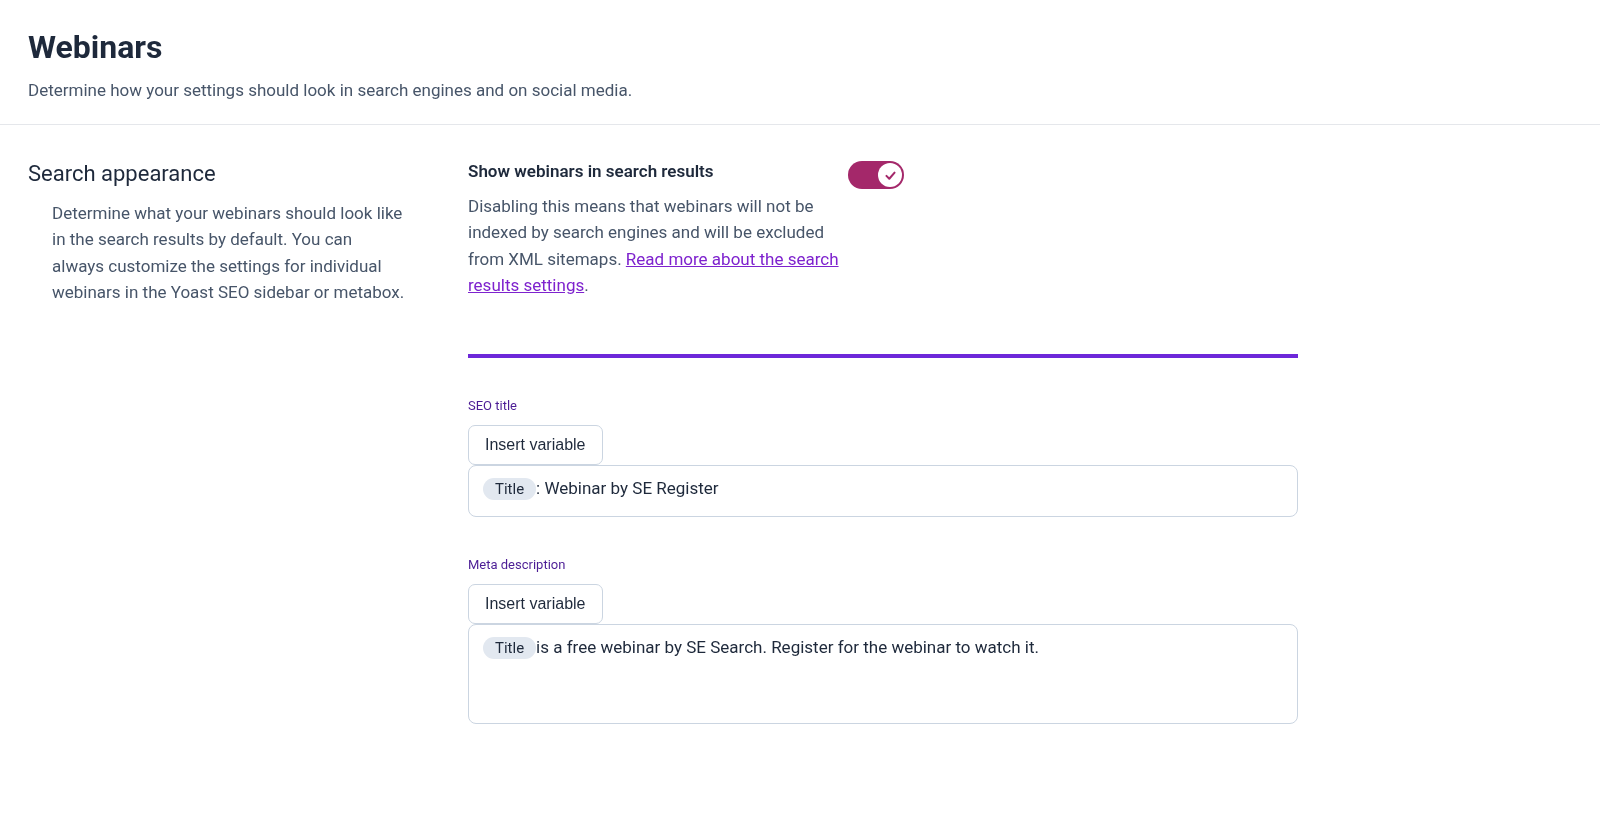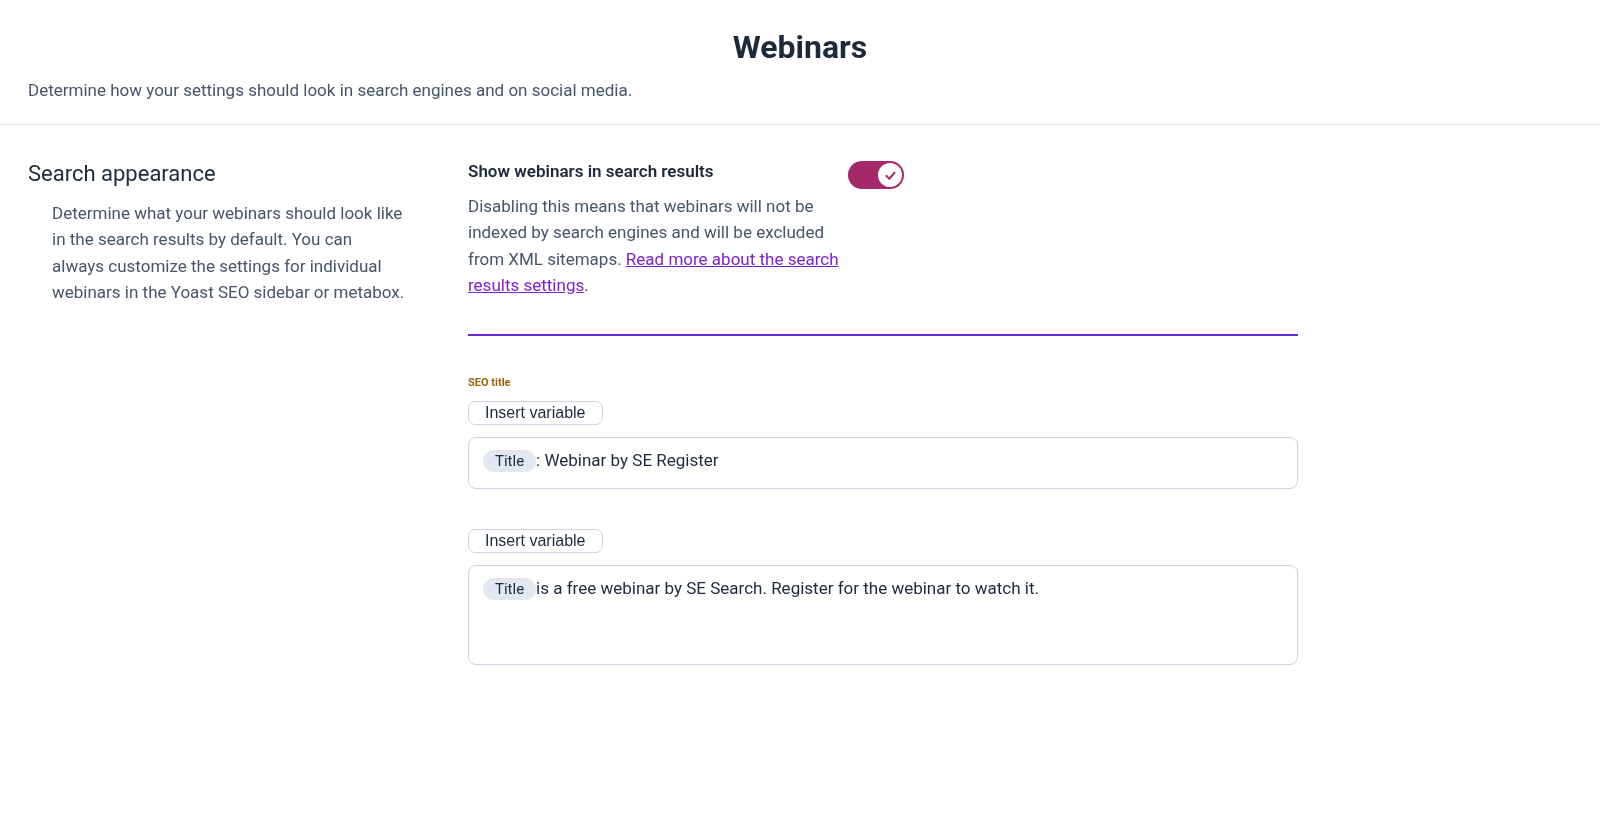--- a/index.html
+++ b/index.html
@@ -16,21 +16,20 @@
     }
     .page-header {
       padding: 28px 28px 24px 28px;
       border-bottom: 1px solid #e5e7eb;
     }
     .page-title {
       font-size: 32px;
       font-weight: 700;
       color: #1e293b;
       margin-bottom: 14px;
-      text-align: center;
     }
     .page-subtitle {
       font-size: 17px;
       color: #475569;
     }
     .content {
       display: flex;
       padding: 36px 28px 0 28px;
       gap: 60px;
     }
@@ -50,22 +49,22 @@
       color: #475569;
       margin-left: 24px;
     }
     .main {
       flex: 1;
       max-width: 830px;
     }
     .toggle-row {
       display: flex;
       align-items: flex-start;
-      padding-bottom: 36px;
-      border-bottom: 2px solid #6d28d9;
+      padding-bottom: 56px;
+      border-bottom: 4px solid #6d28d9;
     }
     .toggle-text {
       flex: 1;
       max-width: 380px;
     }
     .toggle-label {
       font-size: 17px;
       font-weight: 600;
       color: #1e293b;
       margin-bottom: 12px;
@@ -103,35 +102,34 @@
       justify-content: center;
     }
     .toggle-knob svg {
       width: 13px;
       height: 13px;
     }
     .field-group {
       margin-top: 40px;
     }
     .field-label {
-      font-size: 11px;
-      font-weight: 700;
-      color: #a16207;
+      font-size: 13px;
+      font-weight: 400;
+      color: #4c1d95;
       margin-bottom: 12px;
     }
     .insert-btn {
       display: inline-block;
-      padding: 2px 16px;
+      padding: 10px 16px;
       border: 1px solid #cbd5e1;
       border-radius: 7px;
       background: #fff;
       font-size: 16px;
       color: #1e293b;
       cursor: pointer;
-      margin-bottom: 12px;
     }
     .field-input {
       width: 100%;
       min-height: 52px;
       border: 1px solid #cbd5e1;
       border-radius: 8px;
       background: #fff;
       padding: 12px 14px;
       display: flex;
       align-items: flex-start;
@@ -190,20 +188,21 @@
     <div class="field-group">
       <div class="field-label">SEO title</div>
       <button class="insert-btn">Insert variable</button>
       <div class="field-input">
         <span class="var-pill">Title</span>
         <span class="field-text"> : Webinar by SE Register</span>
       </div>
     </div>
 
     <div class="field-group">
+      <div class="field-label">Meta description</div>
       <button class="insert-btn">Insert variable</button>
       <div class="field-input tall">
         <span class="var-pill">Title</span>
         <span class="field-text"> is a free webinar by SE Search. Register for the webinar to watch it.</span>
       </div>
     </div>
 
   </div>
 </div>
 

